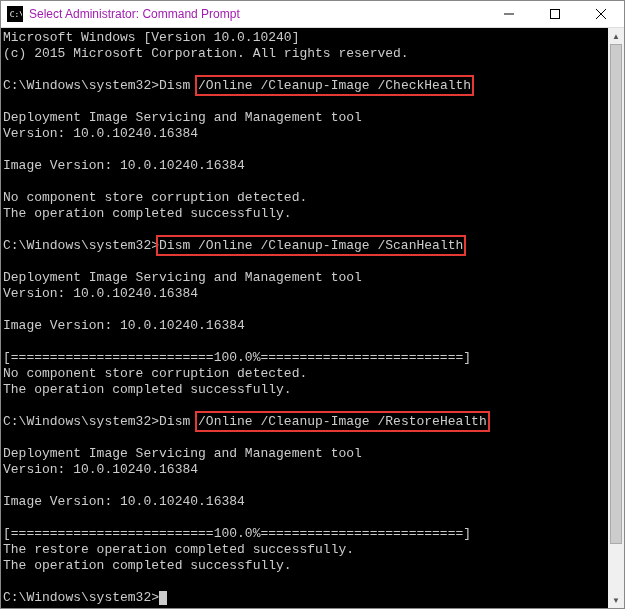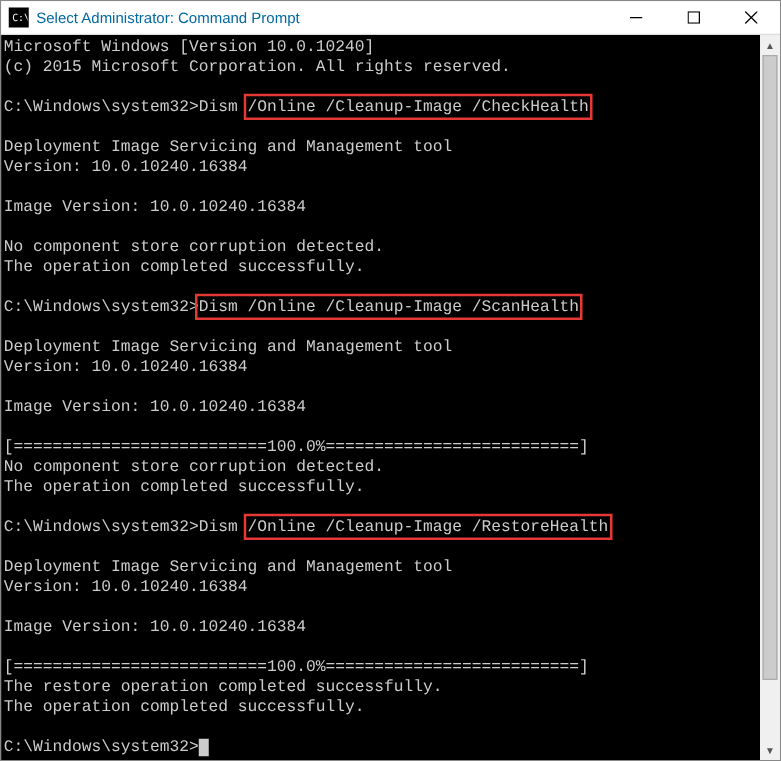--- a/index.html
+++ b/index.html
@@ -38,39 +38,39 @@
       align-items: center;
       justify-content: center;
       margin-right: 6px;
     }
     .titlebar-icon svg {
       width: 14px;
       height: 14px;
     }
     .titlebar-text {
       font-size: 12px;
-      color: #0369a1;
+      color: #a21caf;
       flex: 1;
     }
     .window-controls {
       display: flex;
       height: 100%;
     }
     .win-btn {
       width: 46px;
       height: 100%;
       display: flex;
       align-items: center;
       justify-content: center;
       font-size: 12px;
       color: #000;
     }
     .terminal-wrap {
       flex: 1;
-      background: #737373;
+      background: #7dd3fc;
       position: relative;
       display: flex;
     }
     .terminal {
       flex: 1;
       background: #000;
       color: #ccc;
       font-family: Consolas, "Courier New", monospace;
       font-size: 13px;
       line-height: 16px;

